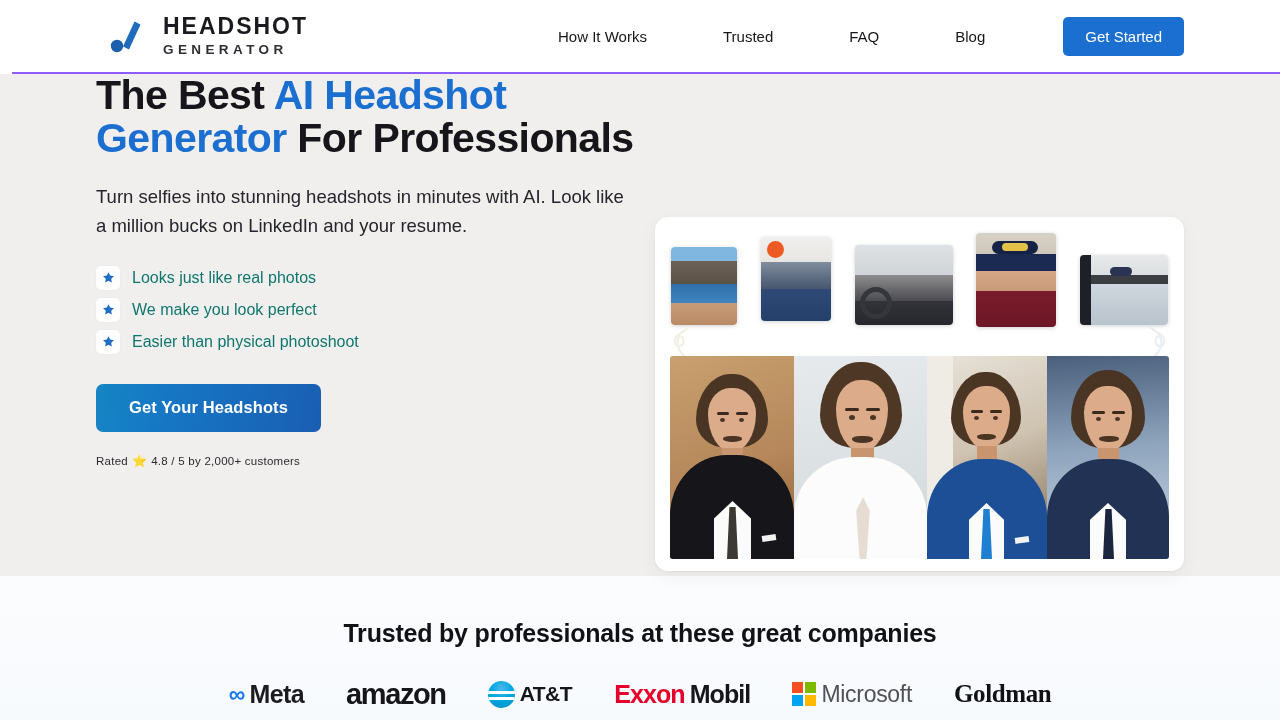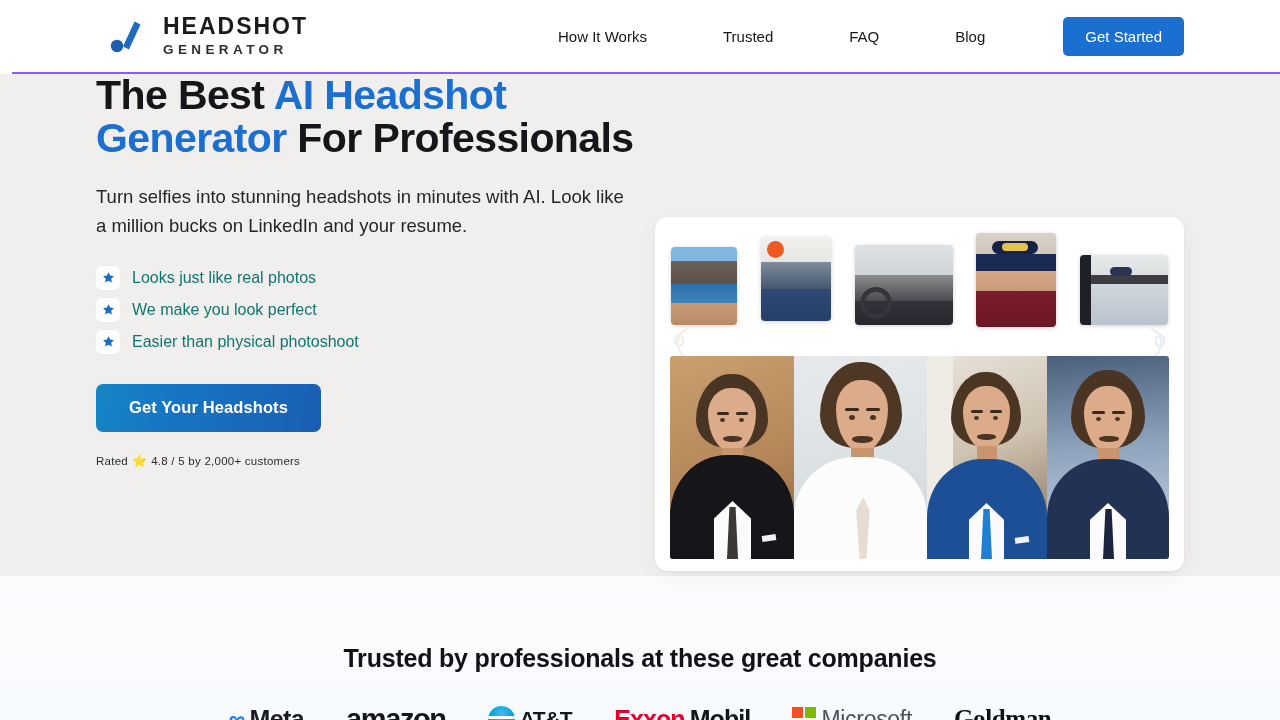--- a/index.html
+++ b/index.html
@@ -190,21 +190,21 @@
     transform: rotate(-8deg);
   }
 
   .curly-arrow { position: absolute; pointer-events: none; }
 
   
   .trusted {
     height: 144px;
     background: linear-gradient(#fbfcfe, #f7fafd);
     text-align: center;
-    padding-top: 68px;
+    padding-top: 43px;
   }
   .trusted-title {
     font-size: 25px;
     font-weight: 600;
     color: #121216;
     letter-spacing: -0.2px;
   }
   .logo-row {
     margin-top: 32px;
     display: flex;

